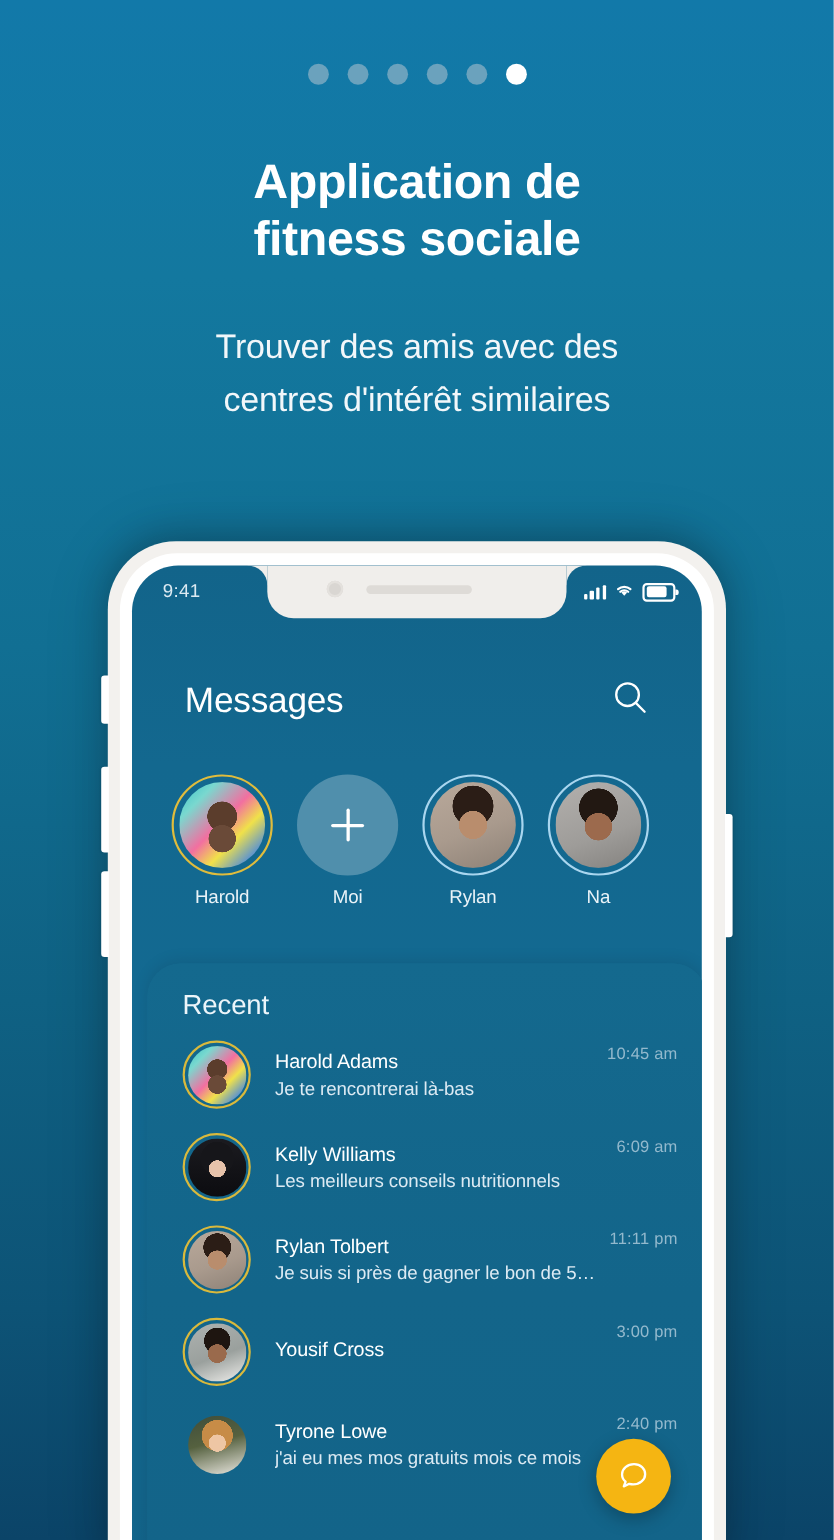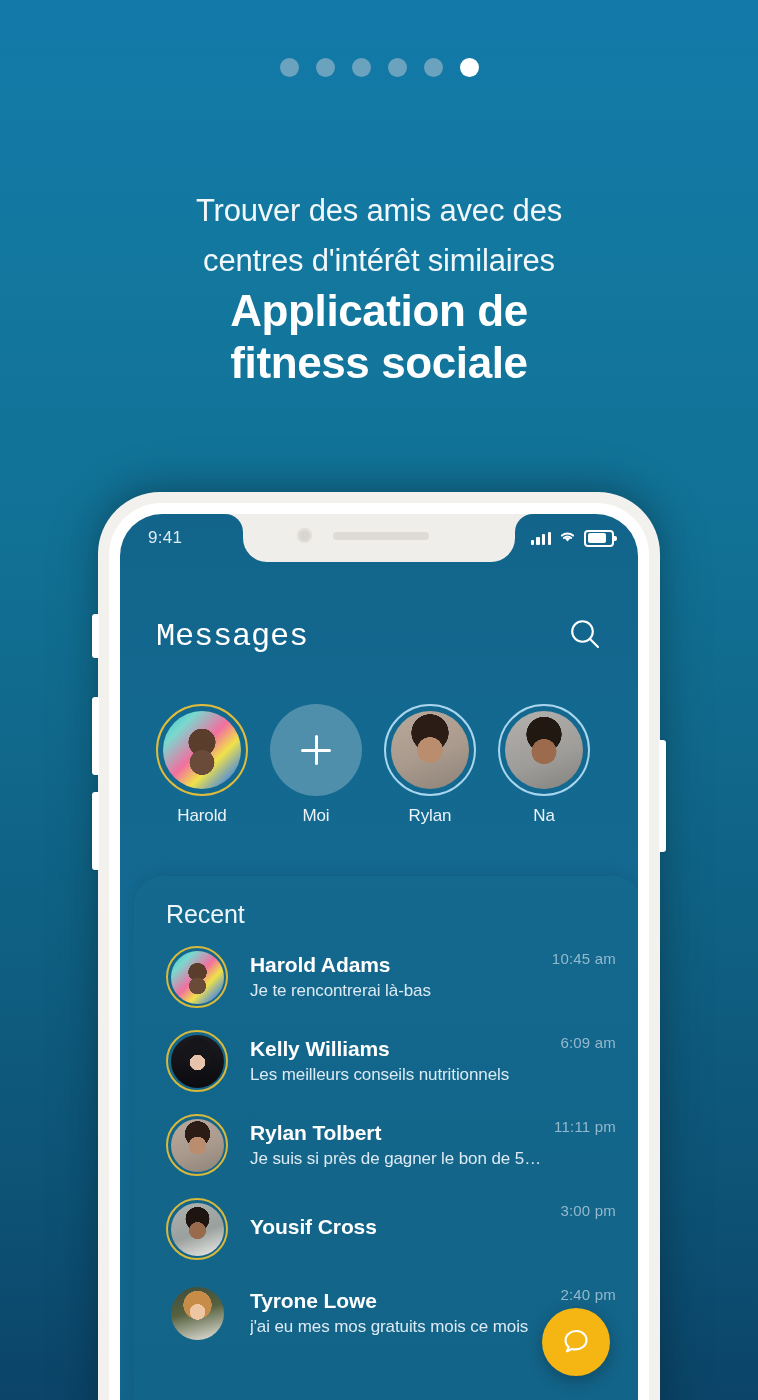--- a/index.html
+++ b/index.html
@@ -164,24 +164,23 @@
   .battery i {
     position: absolute; left: 1.5px; top: 1.5px; bottom: 1.5px;
     width: 70%; background: #ffffff; border-radius: 2px;
   }
 
   
   #app-header {
     position: absolute; left: 0; right: 0; top: 90px;
     height: 64px;
     display: flex; align-items: center; justify-content: space-between;
-    padding: 0 36px;
+    padding: 0 48px;
     box-sizing: border-box;
     z-index: 3;
-    font-family: Liberation Mono, monospace;
   }
   #app-title {
     color: #ffffff; font-size: 32px; font-weight: 400; letter-spacing: -0.2px;
   }
 
   
   #stories {
     position: absolute; left: 0; right: 0; top: 190px;
     display: flex; align-items: flex-start;
     gap: 22px;
@@ -242,21 +241,21 @@
     box-sizing: border-box;
     display: flex; align-items: center; justify-content: center;
   }
   .msg-avatar-ring.gold { border: 2px solid #d9b93c; }
   .msg-avatar-ring.none { border: 2px solid transparent; }
   .msg-avatar {
     width: 53px; height: 53px; border-radius: 50%; overflow: hidden; position: relative;
   }
   .msg-text { flex: 1 1 auto; margin-left: 22px; min-width: 0; }
   .msg-name {
-    color: #ffffff; font-size: 21px; font-weight: 700; letter-spacing: -0.1px;
+    color: #ffffff; font-size: 18px; font-weight: 400; letter-spacing: -0.1px;
     margin-bottom: 4px;
   }
   .msg-preview {
     color: #dceaf3; font-size: 17px; font-weight: 400; letter-spacing: -0.1px;
     white-space: nowrap; overflow: hidden; text-overflow: ellipsis;
   }
   .msg-time {
     flex: 0 0 auto; color: #93b9cd; font-size: 15px; letter-spacing: 0.2px;
     margin-left: 12px; align-self: flex-start; margin-top: 4px;
   }
@@ -306,24 +305,24 @@
   <div id="dots">
       <div class="dot"></div>
       <div class="dot"></div>
       <div class="dot"></div>
       <div class="dot"></div>
       <div class="dot"></div>
       <div class="dot active"></div>
     </div>
 
   <div id="headline">
+    <div id="title">Application de
+fitness sociale</div>
     <div id="subtitle">Trouver des amis avec des
 centres d'intérêt similaires</div>
-    <div id="title">Application de
-fitness sociale</div>
   </div>
 
   <div id="phone">
     <div id="phone-inner-bezel"></div>
 
     <div class="side-btn" id="btn-silent"></div>
     <div class="side-btn" id="btn-vol-up"></div>
     <div class="side-btn" id="btn-vol-dn"></div>
     <div class="side-btn" id="btn-power"></div>
 

